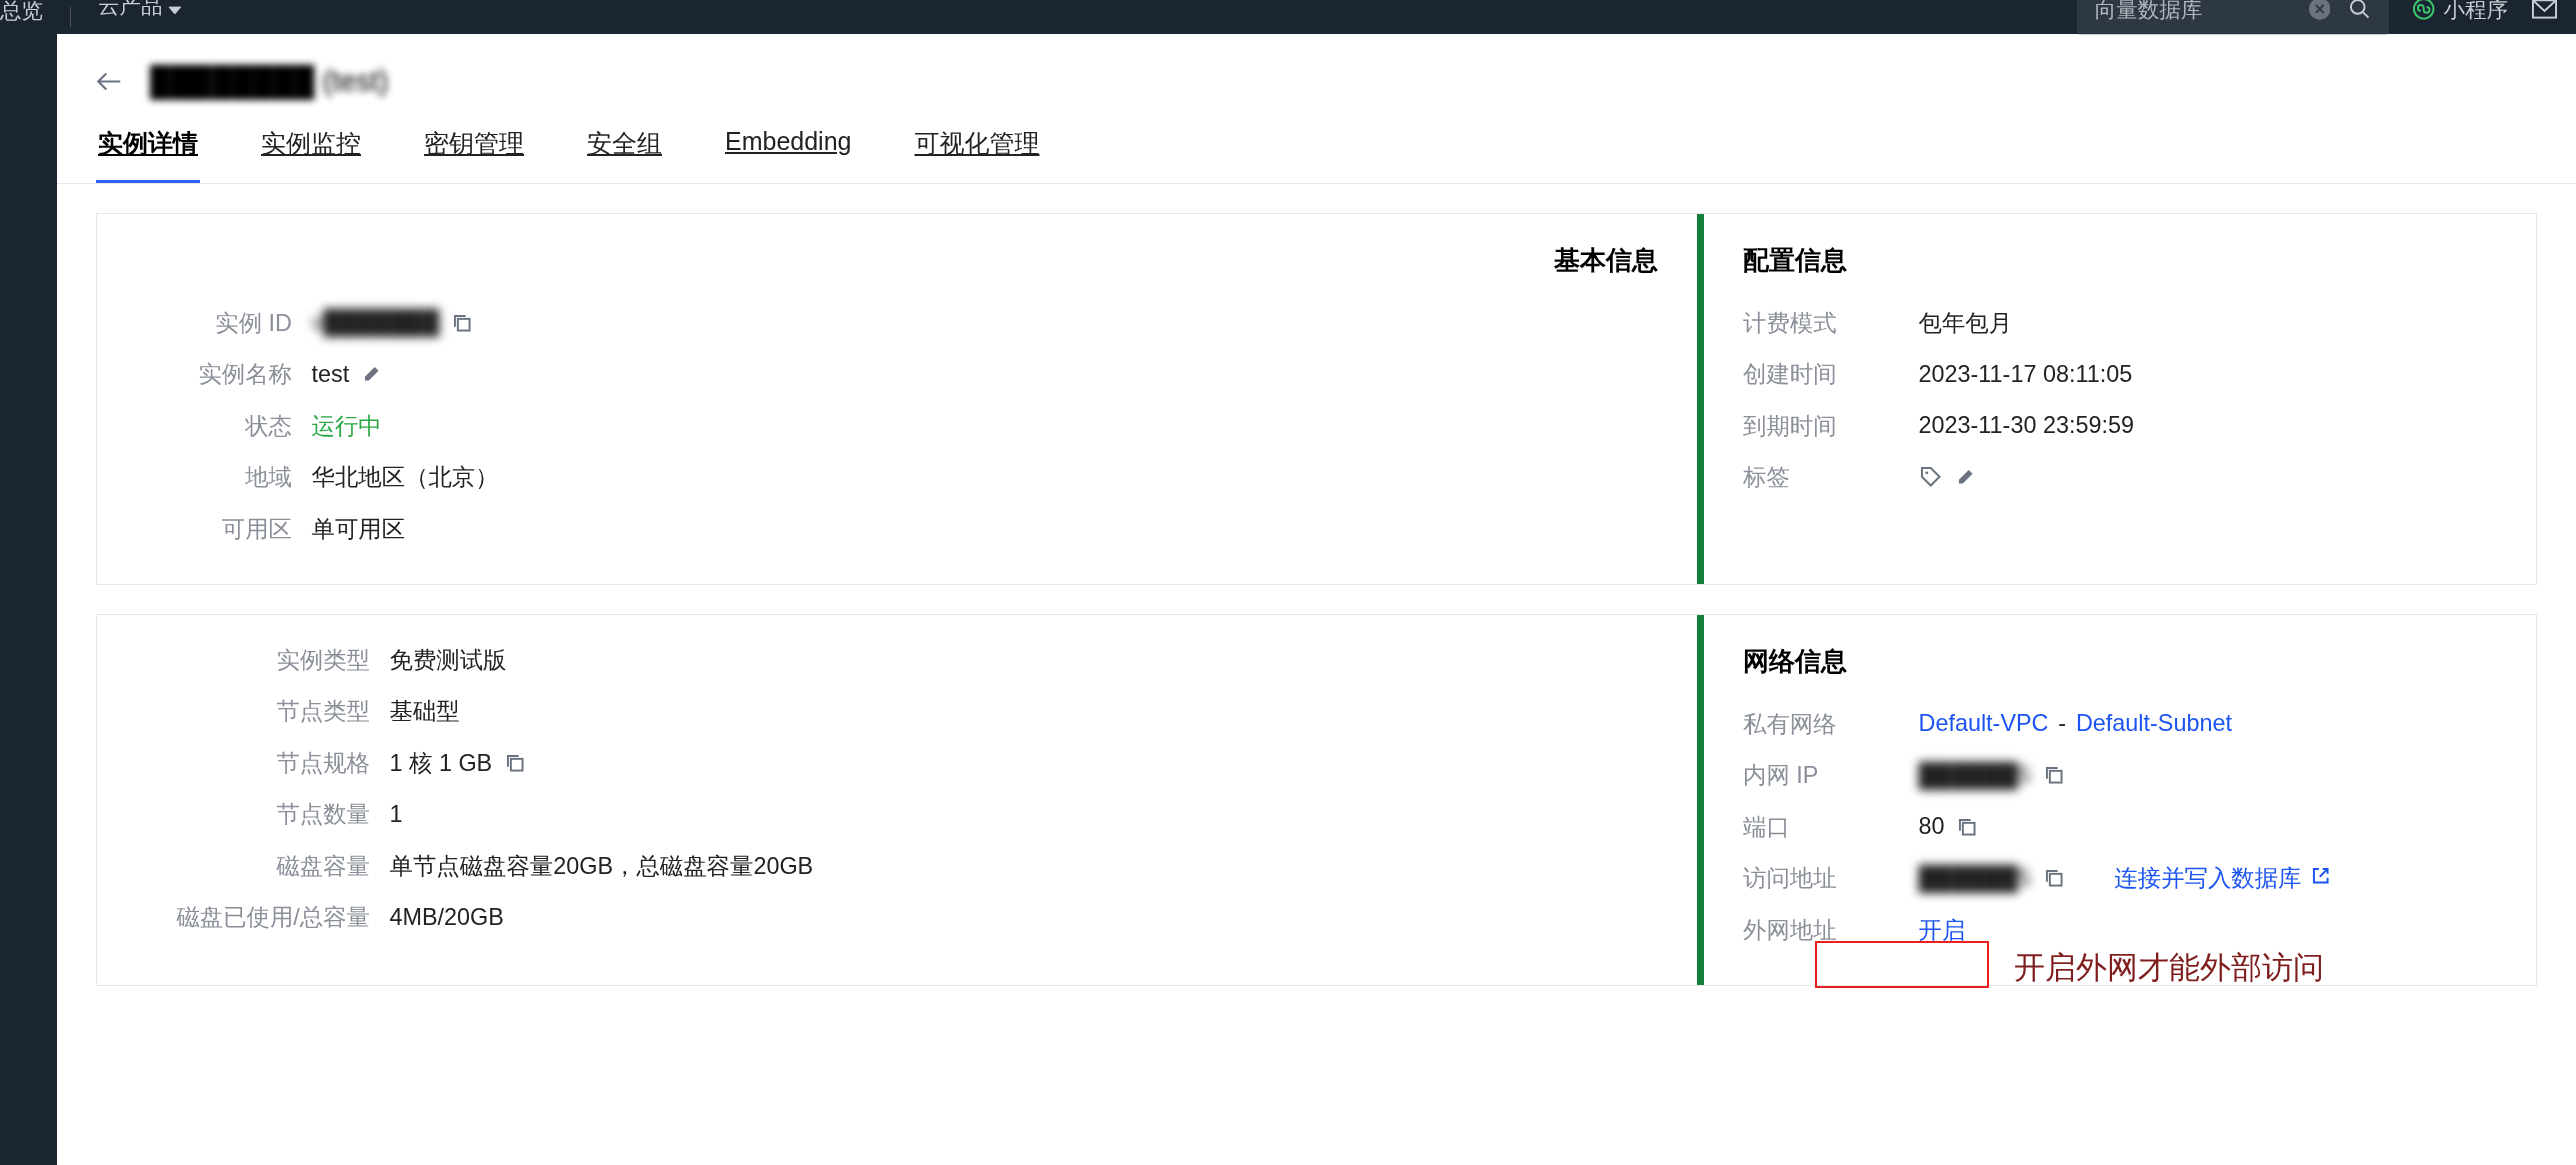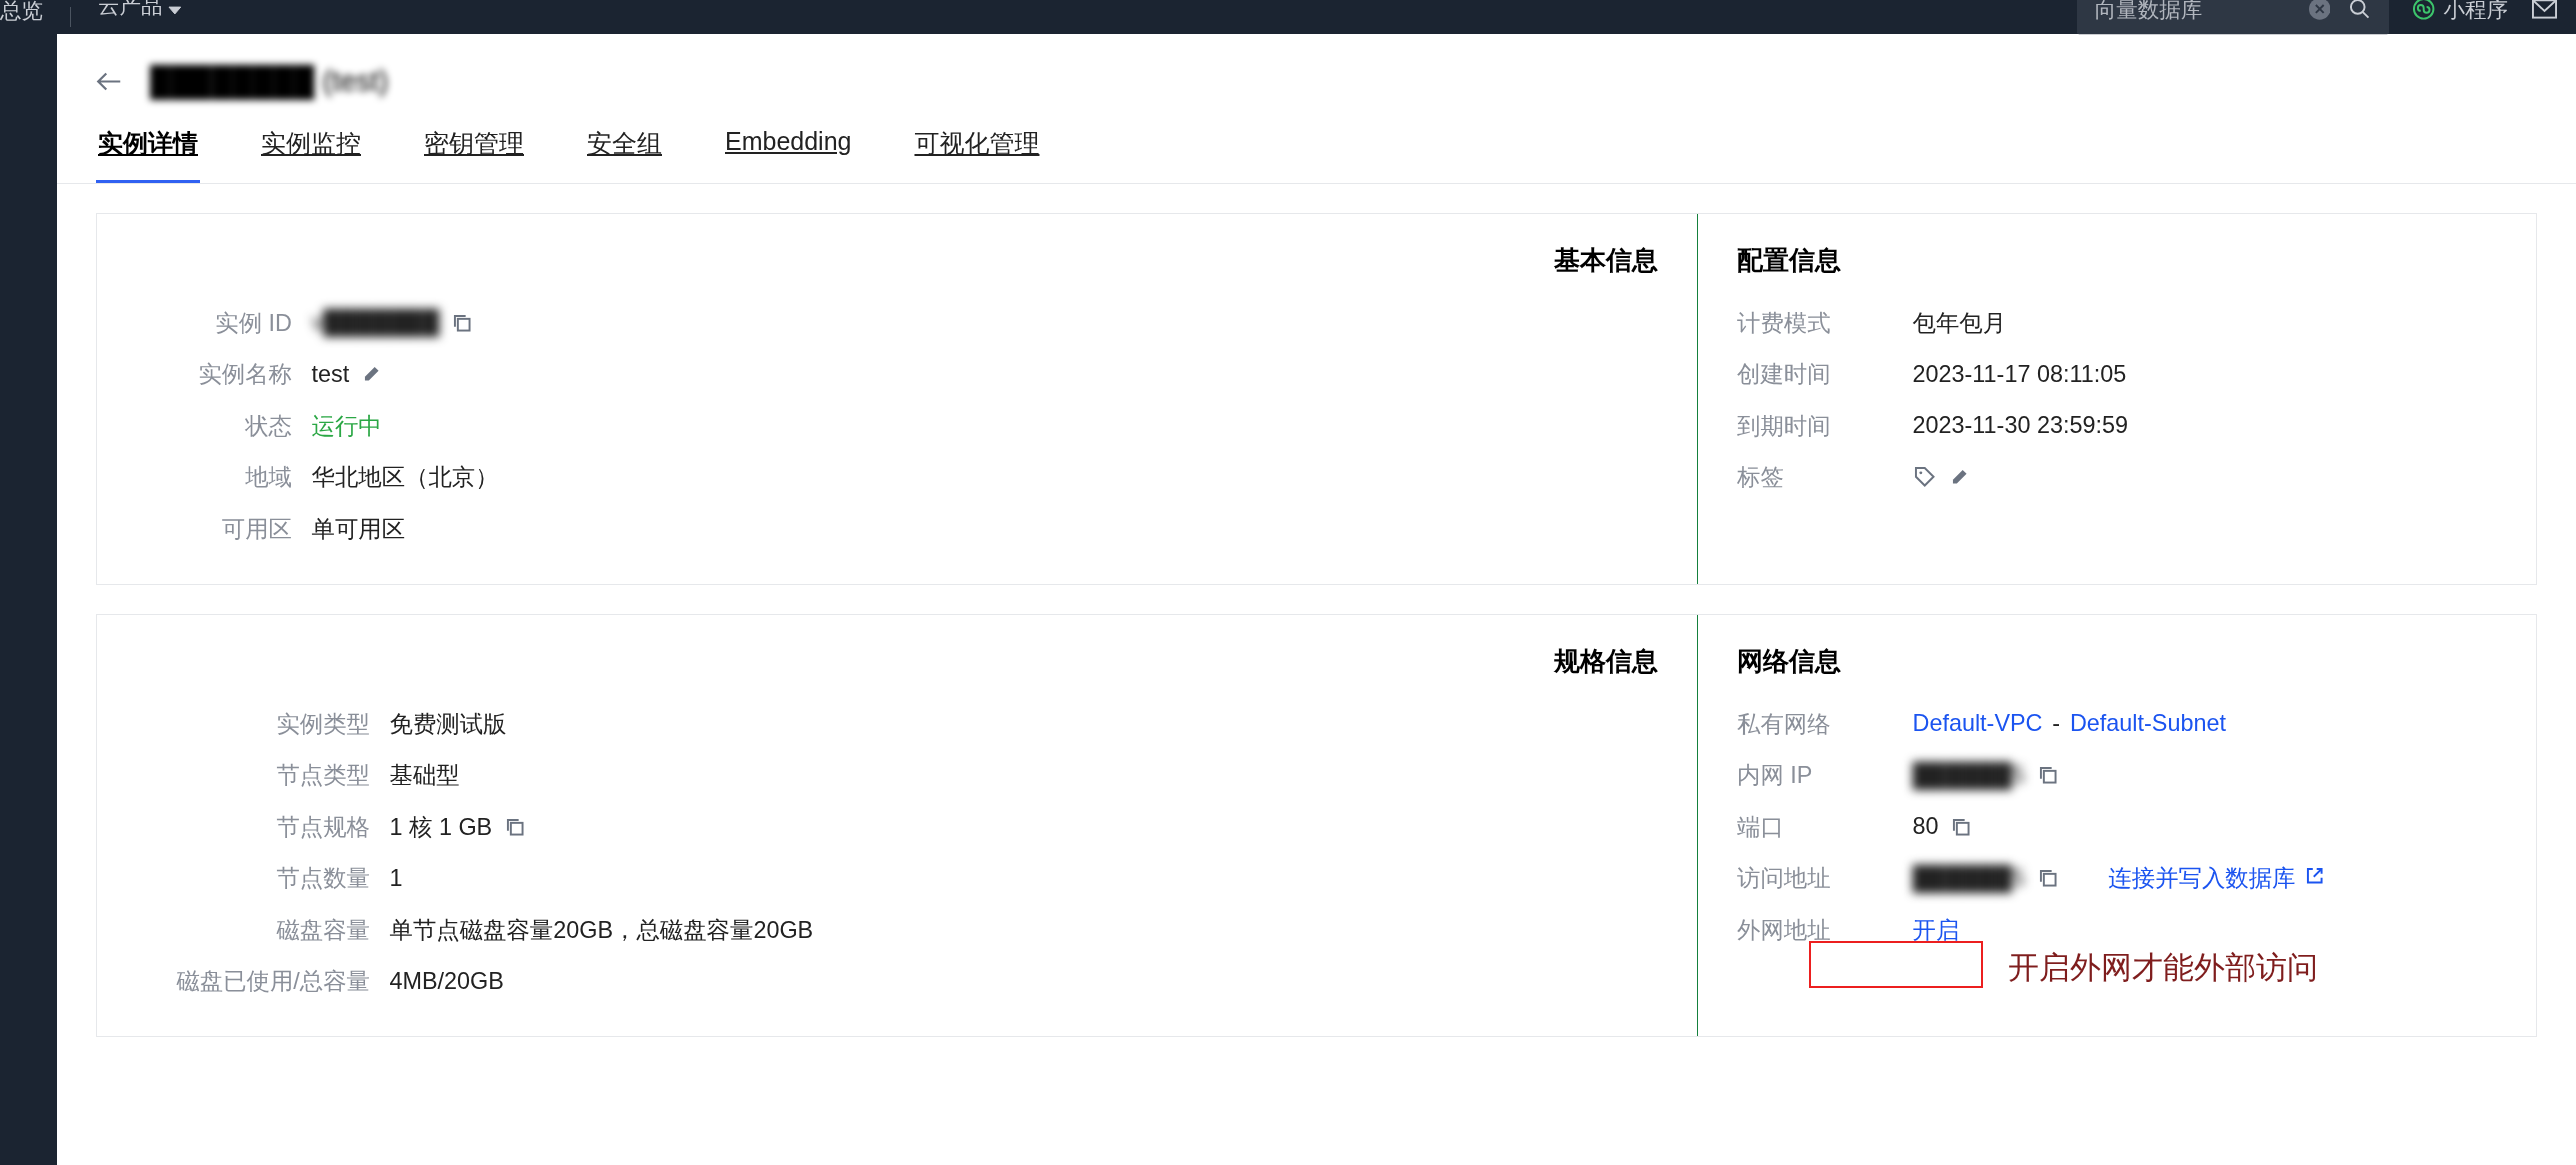--- a/index.html
+++ b/index.html
@@ -112,21 +112,21 @@
     background: #fff;
     display: flex;
     width: 100%;
   }
   .subpanel {
     padding: 29px 39px 39px 39px;
   }
   .subpanel.left { flex: 1; text-align: right; }
   .subpanel.right {
     width: 839px;
-    border-left: 1px solid #15803d;
+    border-left: 7px solid #15803d;
     position: relative;
   }
   .subpanel h3 {
     font-size: 26px;
     font-weight: 700;
     margin-bottom: 29px;
     color: #000;
   }
 
   .kv-rows { display: flex; flex-direction: column; gap: 19.5px; font-size: 23.4px; }
@@ -316,21 +316,20 @@
                     </svg>
                 </span>
               </span>
             </div>
           </div>
         </div>
       </div>
 
       <div class="panel">
         <div class="subpanel left">
-          <h3>规格信息</h3>
           <div class="kv-rows">
             <div class="kv wide">
               <span class="k">实例类型</span>
               <span class="v">免费测试版</span>
             </div>
             <div class="kv wide">
               <span class="k">节点类型</span>
               <span class="v">基础型</span>
             </div>
             <div class="kv wide">

